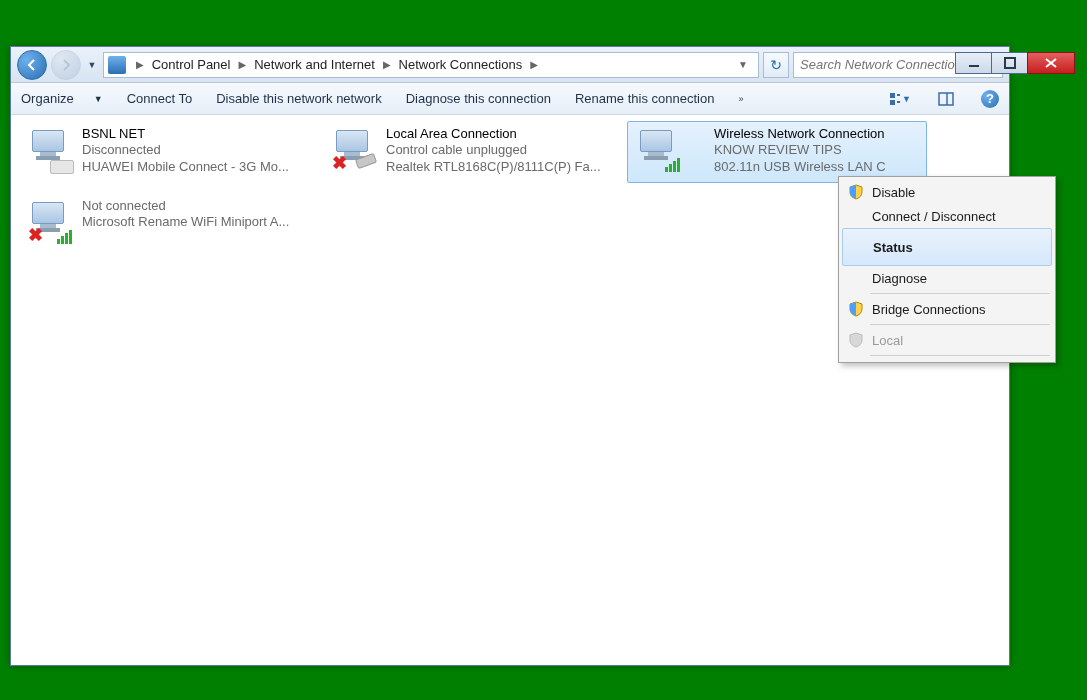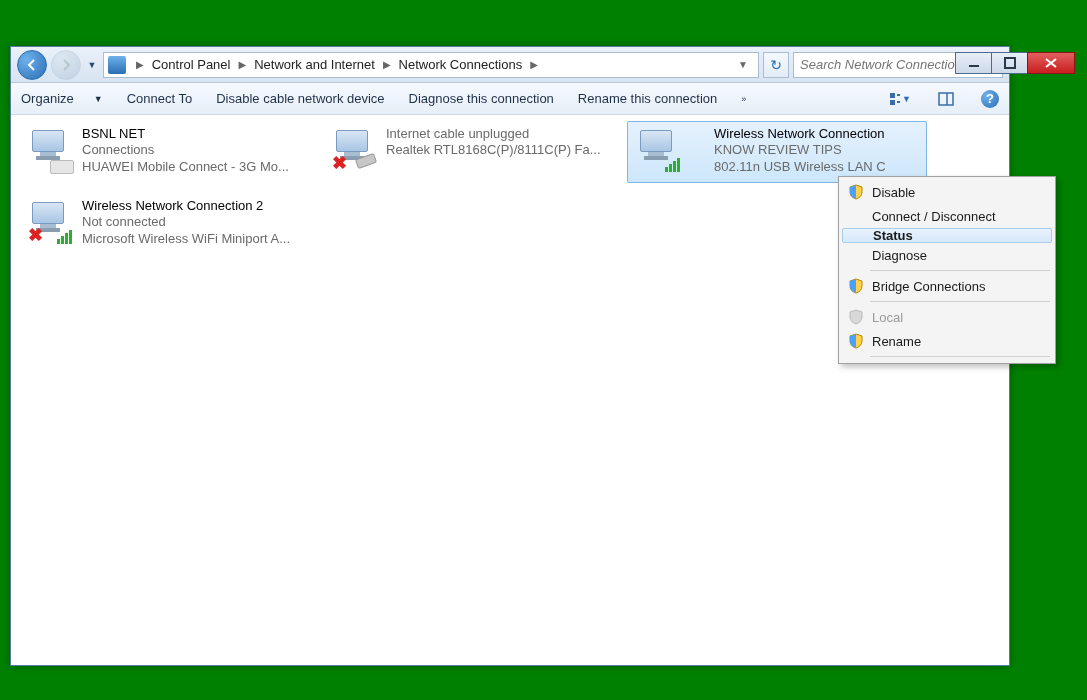--- a/index.html
+++ b/index.html
@@ -163,21 +163,21 @@
   font-size:13px;
 }
 .ctxmenu .mi {
   display:flex; align-items:center;
   height:24px; padding: 0 10px 0 30px;
   position:relative;
   color:#1a1a1a;
 }
 .ctxmenu .mi.disabled { color:#9a9a9a;}
 .ctxmenu .mi.bold { font-weight:600;}
-.ctxmenu .mi.hl { background: linear-gradient(#e9f2fd,#d6e8fb); border:1px solid #a8cdef; border-radius:2px; height:15px;}
+.ctxmenu .mi.hl { background: linear-gradient(#e9f2fd,#d6e8fb); border:1px solid #a8cdef; border-radius:2px; height:38px;}
 .ctxmenu .sep { height:1px; background:#d0d0d0; margin: 3px 2px 3px 28px;}
 .ctxmenu .shield {
   position:absolute; left:6px; top:4px; width:16px; height:16px;
 }
 .ctxmenu .shield svg { width:16px; height:16px;}
 </style>
 </head>
 <body>
 
 <div class="tb-controls">
@@ -243,21 +243,21 @@
 
   <div class="toolbar">
     <div class="titem">
       <span>Organize</span>
       <span class="chev">▼</span>
     </div>
     <div class="titem">
       <span>Connect To</span>
     </div>
     <div class="titem">
-      <span>Disable cable network device</span>
+      <span>Disable this network network</span>
     </div>
     <div class="titem">
       <span>Diagnose this connection</span>
     </div>
     <div class="titem">
       <span>Rename this connection</span>
     </div>
     <div class="titem">
         <span class="chev">»</span>
       </div>
@@ -287,37 +287,38 @@
 
       <div class="conn">
         <div class="cicon">
           <div class="monitor"></div>
             <div class="base"></div>
             <div class="stand"></div>
           <div class="modem"></div>
         </div>
         <div class="ctext">
           <span class="ctitle">BSNL NET</span>
-          <span class="cstatus">Connections</span>
+          <span class="cstatus">Disconnected</span>
           <span class="cdevice">HUAWEI Mobile Connect - 3G Mo...</span>
         </div>
       </div>
 
       <div class="conn">
         <div class="cicon">
           <div class="monitor"></div>
             <div class="base"></div>
             <div class="stand"></div>
           <span class="cross">✖</span>
           <div class="cable">
               <div class="plug"></div>
             </div>
         </div>
         <div class="ctext">
-          <span class="cstatus">Internet cable unplugged</span>
+          <span class="ctitle">Local Area Connection</span>
+          <span class="cstatus">Control cable unplugged</span>
           <span class="cdevice">Realtek RTL8168C(P)/8111C(P) Fa...</span>
         </div>
       </div>
 
       <div class="conn selected">
         <div class="cicon">
           <div class="monitor"></div>
             <div class="base"></div>
             <div class="stand"></div>
           <div class="bars">
@@ -341,23 +342,22 @@
             <div class="stand"></div>
           <span class="cross">✖</span>
           <div class="bars">
               <span></span>
               <span></span>
               <span></span>
               <span></span>
             </div>
         </div>
         <div class="ctext">
-          <span class="ctitle">Wireless Network Connection 2</span>
           <span class="cstatus">Not connected</span>
-          <span class="cdevice">Microsoft Wireless WiFi Miniport A...</span>
+          <span class="cdevice">Microsoft Rename WiFi Miniport A...</span>
         </div>
       </div>
 
     </div>
   </div>
 </div>
 
 <div class="ctxmenu">
   <div class="mi">
     <span class="shield">
@@ -389,23 +389,14 @@
   </div>
   <div class="sep"></div>
   <div class="mi disabled">
     <span class="shield">
       <svg viewBox="0 0 16 16">
           <path d="M8 1 L14 3 V8 C14 12 11 14 8 15 C5 14 2 12 2 8 V3 Z" fill="#d8d8d8" stroke="#bbb"></path>
         </svg>
     </span>
     <span>Local</span>
   </div>
-  <div class="mi">
-    <span class="shield">
-      <svg viewBox="0 0 16 16">
-          <path d="M8 1 L14 3 V8 C14 12 11 14 8 15 C5 14 2 12 2 8 V3 Z" fill="#ffd24a" stroke="#b88900"></path>
-          <path d="M8 1 L8 15 C5 14 2 12 2 8 V3 Z" fill="#4aa0ff"></path>
-        </svg>
-    </span>
-    <span>Rename</span>
-  </div>
   <div class="sep"></div>
 </div>
 
 </body></html>

